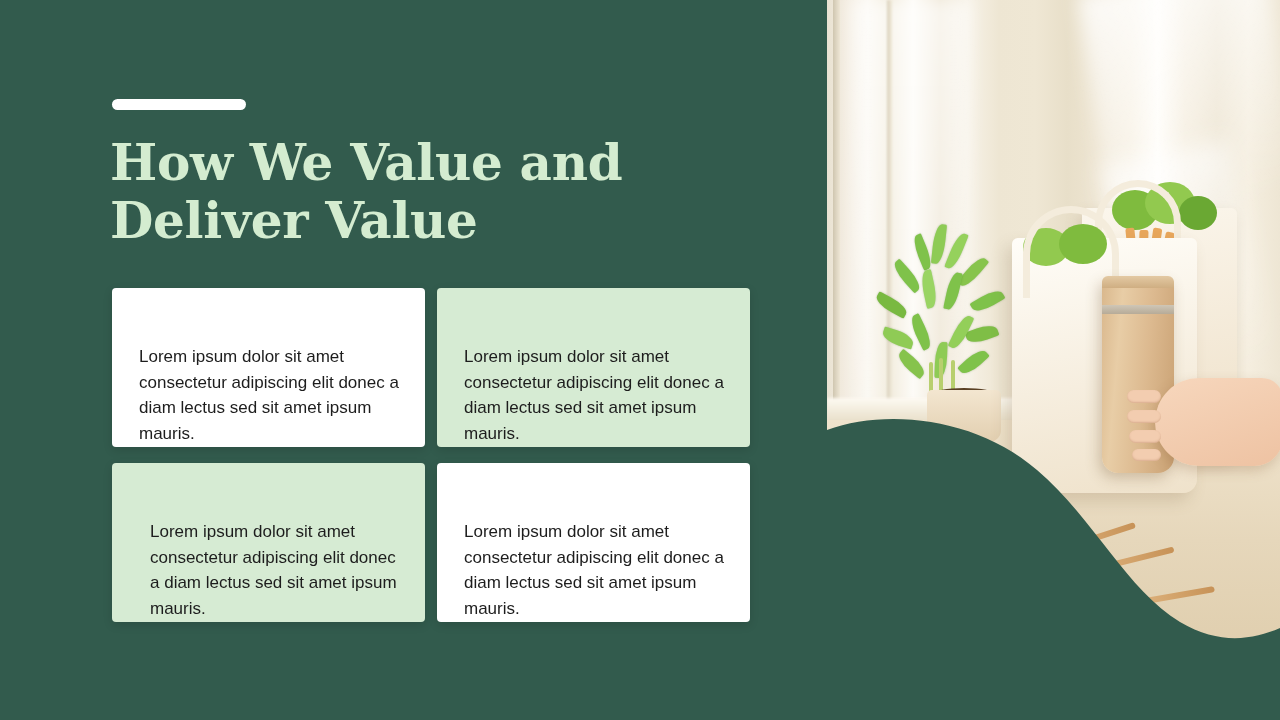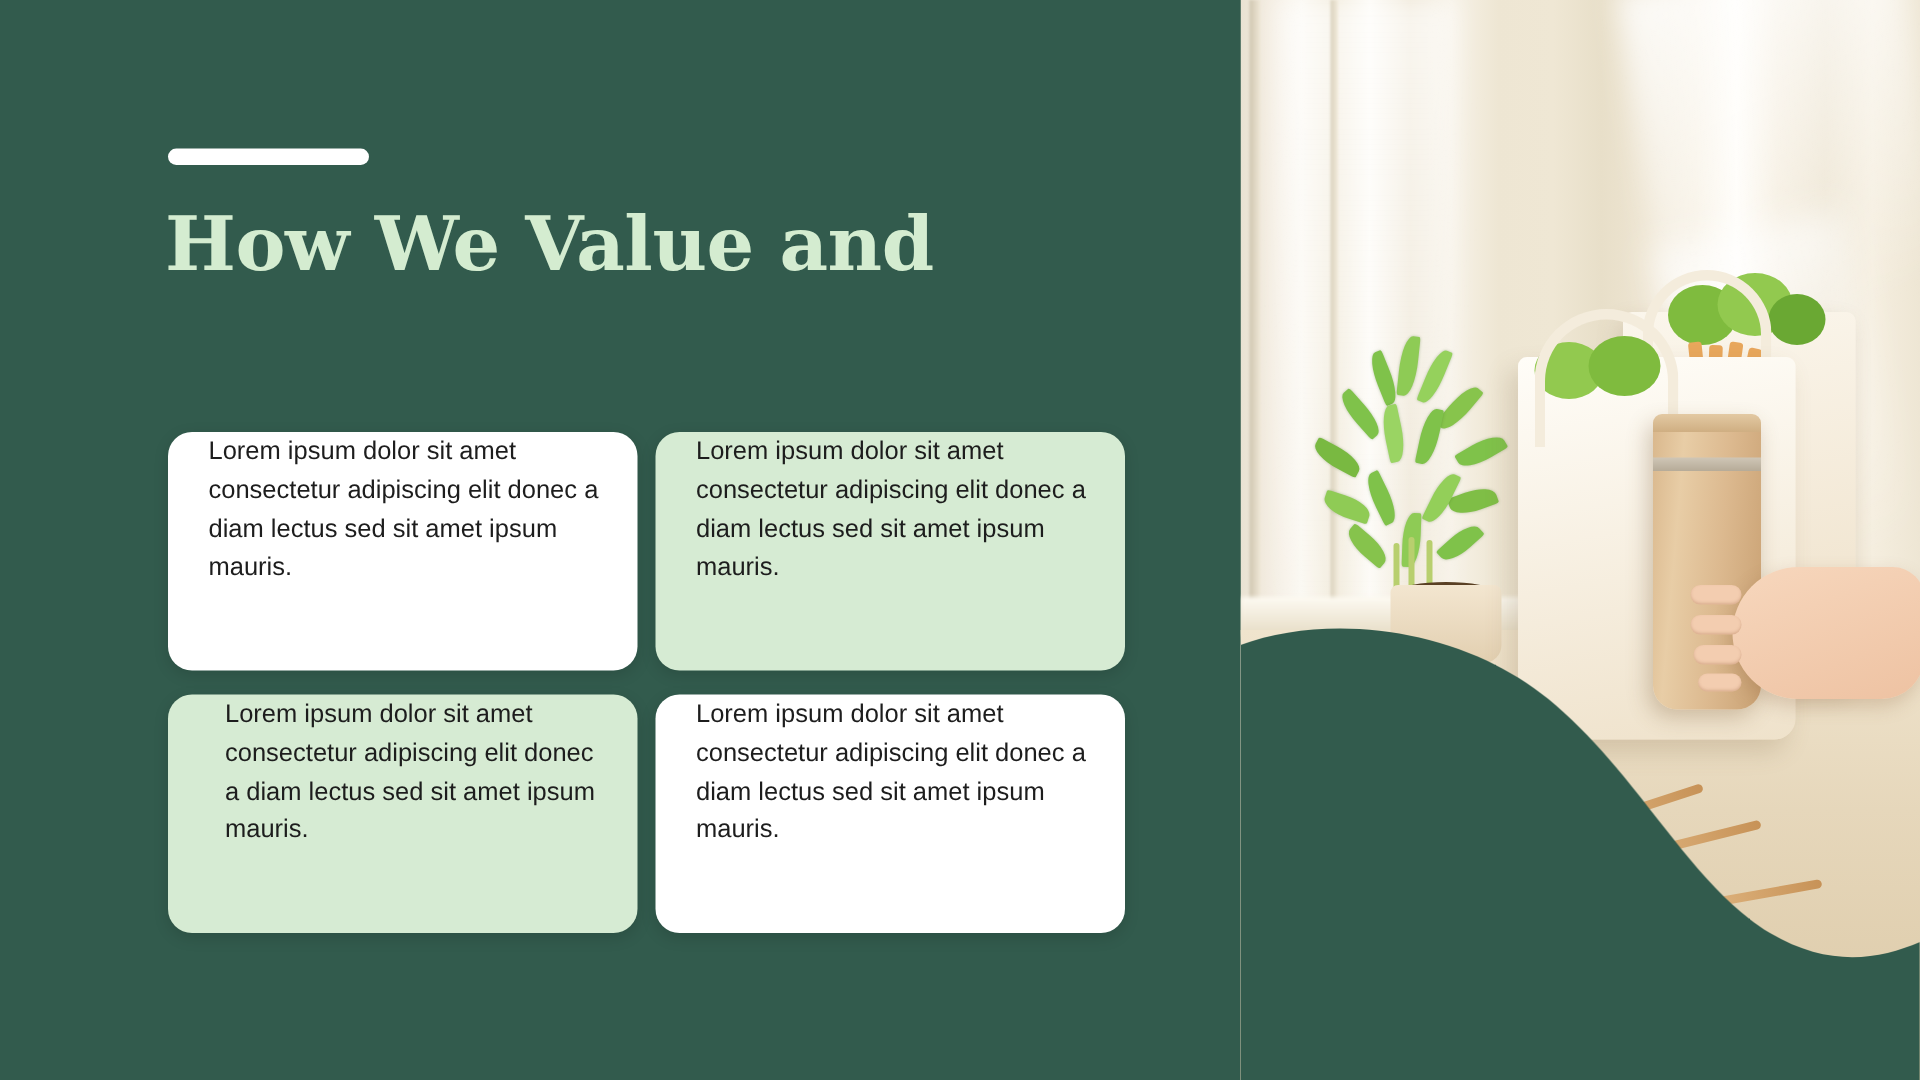--- a/index.html
+++ b/index.html
@@ -145,23 +145,23 @@
     font-family:"DejaVu Serif", serif;
     font-weight:700; font-size:50px; line-height:1.16;
     color:#d4ecd0; letter-spacing:-0.3px;
   }
   .cards{
     position:absolute; left:112px; top:288px; width:637px; height:334px;
     display:grid; grid-template-columns:313px 313px; grid-template-rows:159px 159px;
     gap:16px 12px;
   }
   .card{
-    border-radius:16px; position:relative;
+    border-radius:4px; position:relative;
     box-shadow:0 3px 10px rgba(0,0,0,.13);
-    display:flex; align-items:flex-start;
+    display:flex; align-items:flex-end;
   }
   .card.white{ background:#ffffff; }
   .card.mint{ background:#d6ebd3; }
   .card p{
     font-family:"Liberation Sans", sans-serif;
     font-size:17px; line-height:1.52; color:#1d1d1d;
     padding:0 24px 0 27px; margin:0;
   }
   .card.indent p{ padding-left:38px; }
 </style>
@@ -242,20 +242,21 @@
     <svg class="curve-overlay" viewBox="0 0 453 720" preserveAspectRatio="none">
       <path d="M0,430 C60,408 150,418 210,470 C268,520 300,590 353,622
                C392,645 425,640 453,628 L453,720 L0,720 Z" fill="#325b4d"></path>
     </svg>
   </div>
 
   <div class="accent-bar"></div>
 
   <h1 class="title">
     <span>How We Value and</span><br>
+    <span>Deliver Value</span>
   </h1>
 
   <div class="cards">
     <div class="card white">
       <p>Lorem ipsum dolor sit amet consectetur adipiscing elit donec a diam lectus sed sit amet ipsum mauris.</p>
     </div>
     <div class="card mint">
       <p>Lorem ipsum dolor sit amet consectetur adipiscing elit donec a diam lectus sed sit amet ipsum mauris.</p>
     </div>
     <div class="card mint indent">

